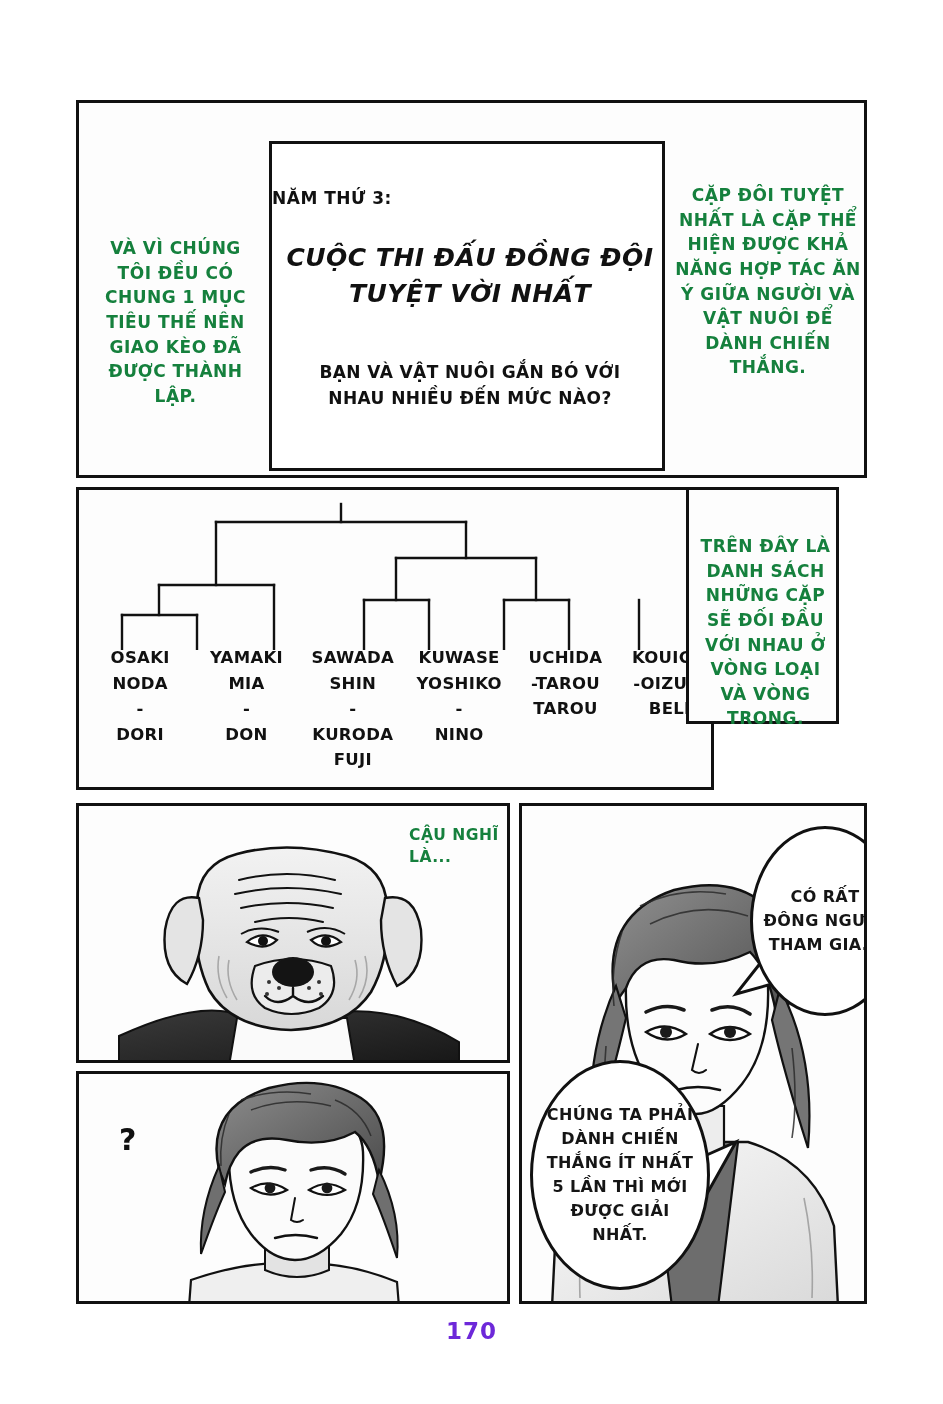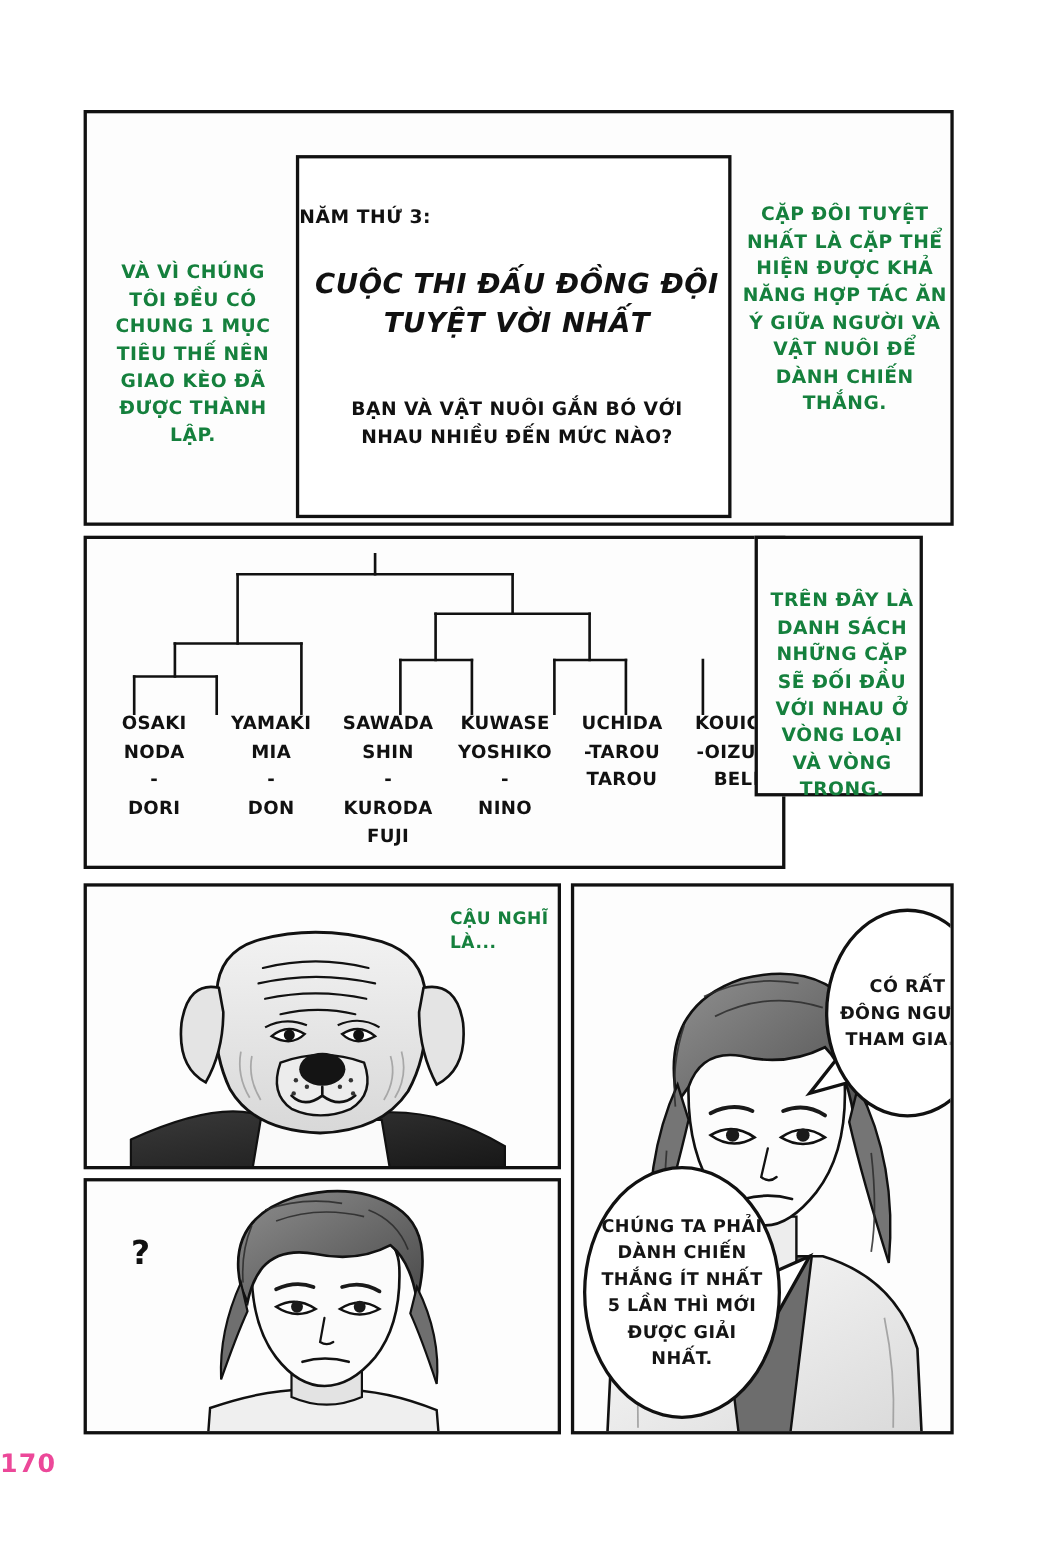--- a/index.html
+++ b/index.html
@@ -157,23 +157,24 @@
     color: #151515;
   }
   #bubble-top   { left: 228px; top: 20px;  width: 150px; height: 190px; }
   #bubble-bottom{ left: 8px;  top: 254px; width: 180px; height: 230px; }
   .bubble span { display: block; padding: 0 10px; }
 
   
   #page-number {
     position: absolute;
     left: 0; top: 1318px; width: 943px;
+    text-align: center;
     font-size: 23px;
     font-weight: 700;
-    color: #ec4899;
+    color: #6d28d9;
     letter-spacing: 1px;
   }
 
   
   .art { position: absolute; left: 0; top: 0; }
 </style>
 </head>
 <body>
 
 <div class="page">

